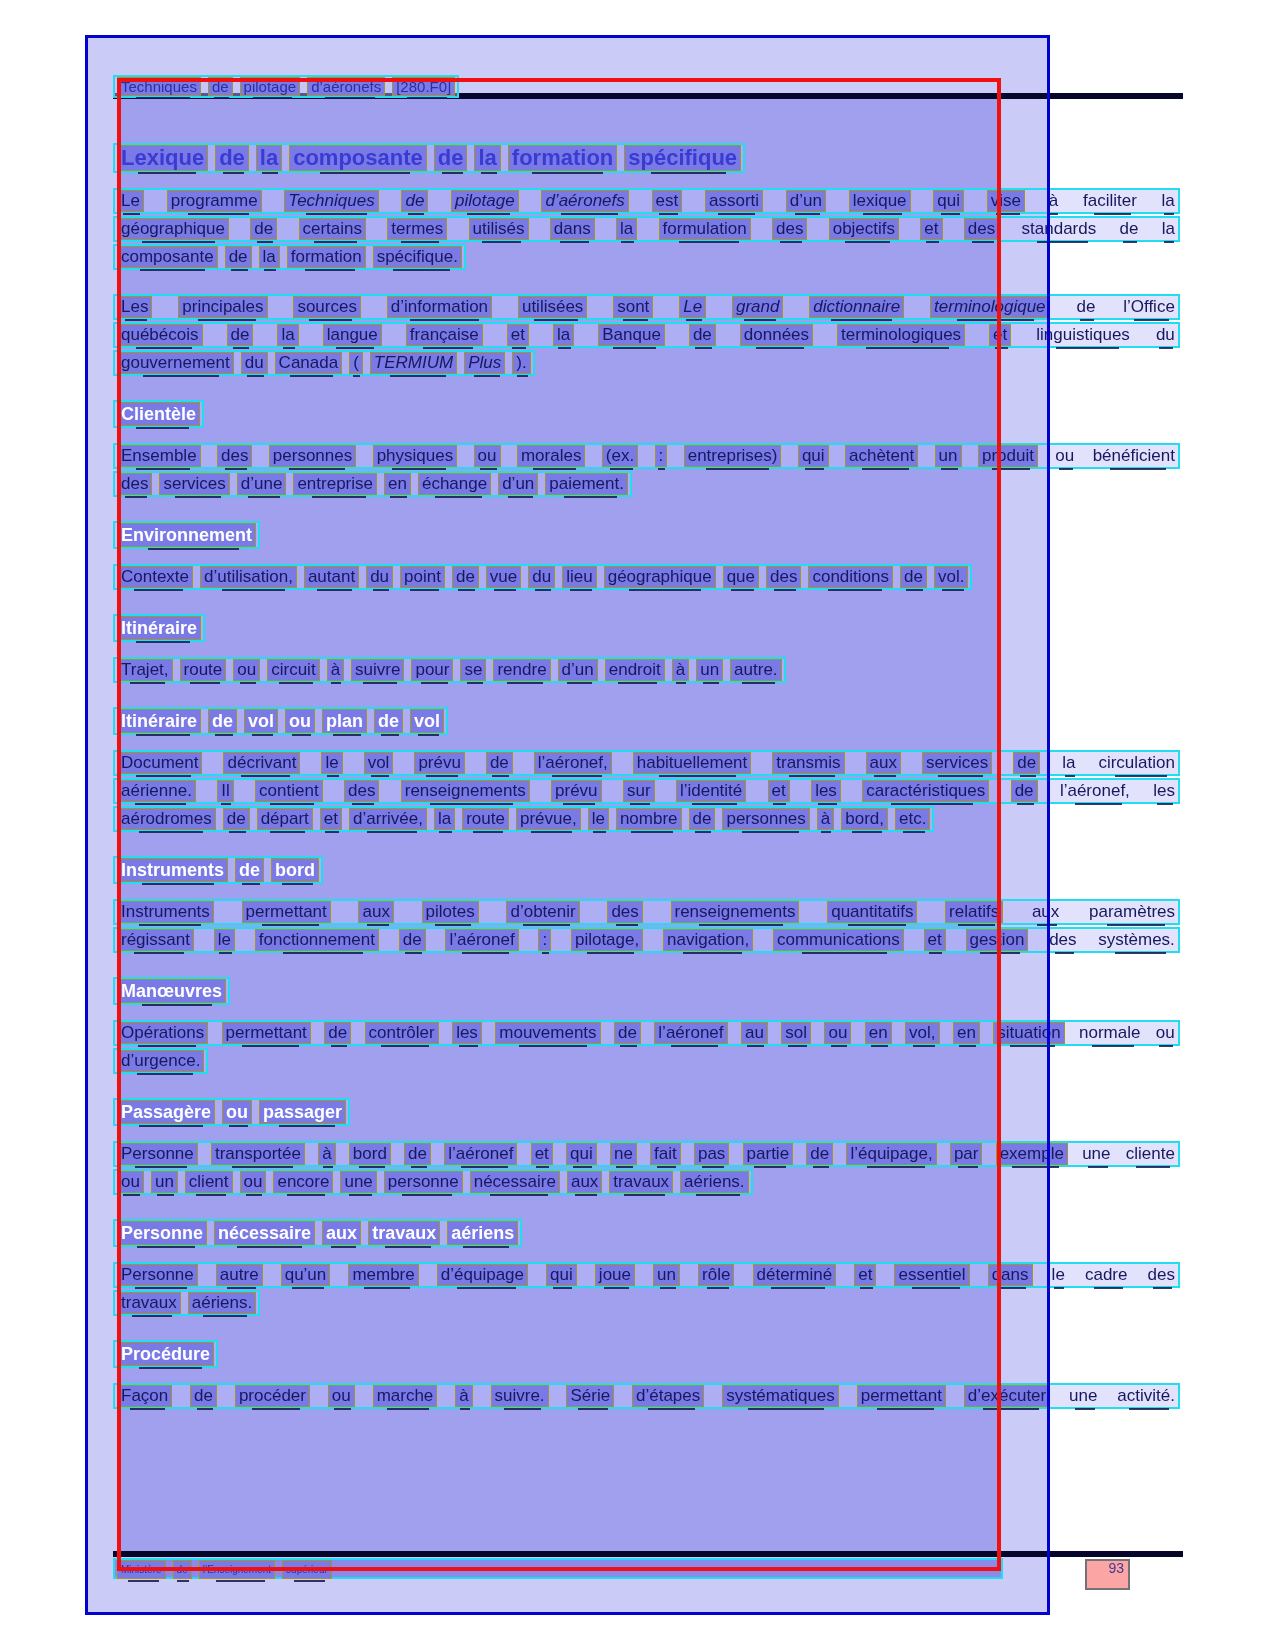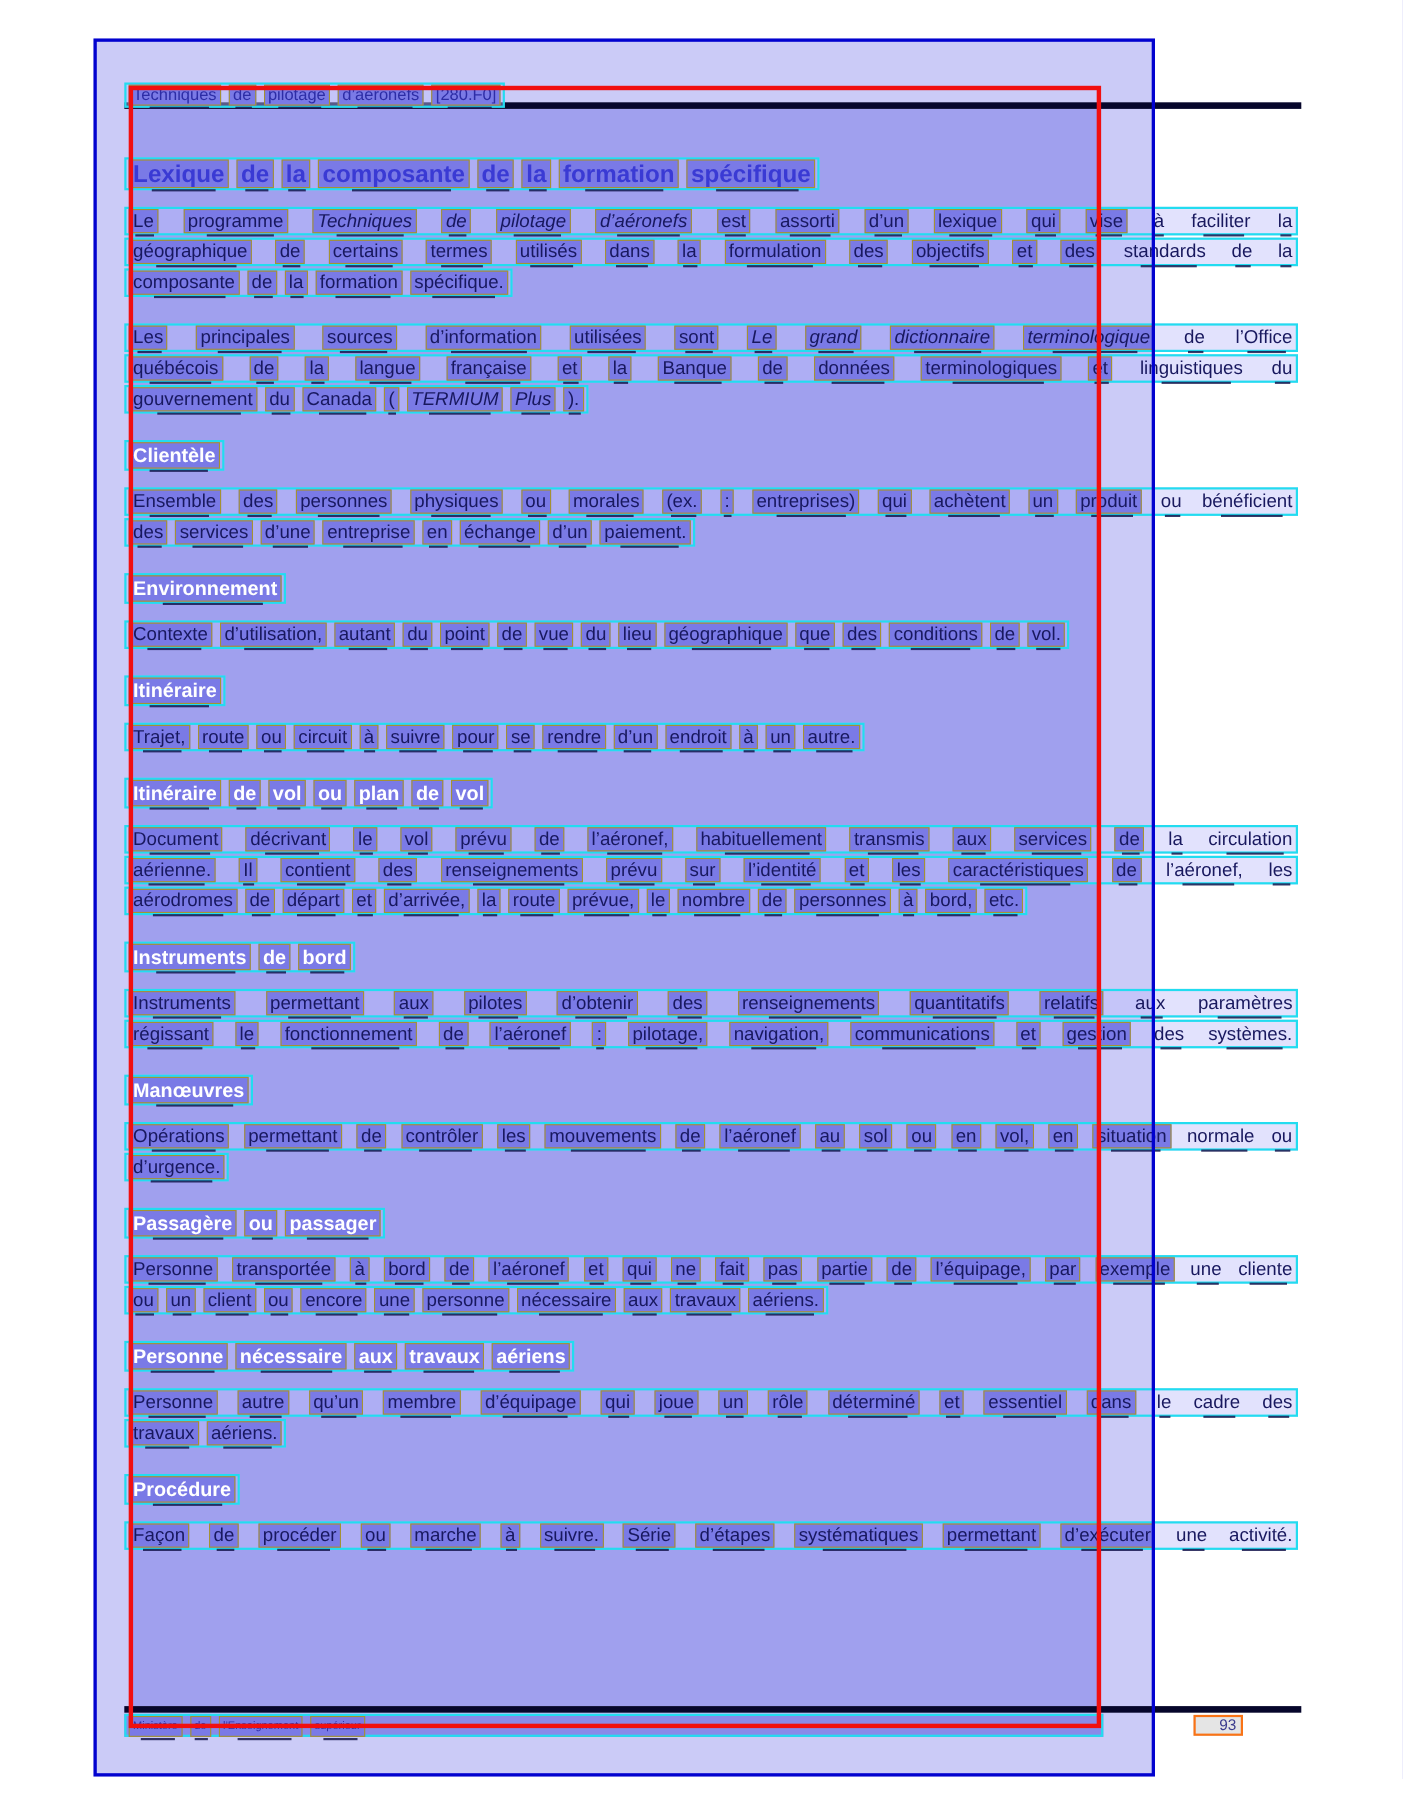--- a/index.html
+++ b/index.html
@@ -29,22 +29,22 @@
   .hdr-wrap{position:absolute;left:113px;top:75px;z-index:3;}
   
   .w{position:relative;background:#7a7ae6;border:1px solid #a49233;padding:0 3px;flex-shrink:0;white-space:pre;}
   .w::after,.pl::after{content:"";position:absolute;left:22%;right:12%;bottom:-4px;height:2px;background:#16164e;opacity:.85;}
   .pl{position:relative;padding:0 1px;flex-shrink:0;white-space:pre;}
   .it{font-style:italic;}
   
   .footer-box{position:absolute;left:113px;top:1558px;width:890px;height:21px;z-index:3;
               display:flex;gap:7px;align-items:baseline;border:2px solid #22dcf0;background:#8a8ae9;
               font-size:10px;line-height:17px;color:#2d2da6;box-sizing:border-box;padding:0 2px;}
-  .pagenum-box{position:absolute;left:1085px;top:1559px;width:45px;height:19px;z-index:3;
-               border:2px solid #f97316;background:#e5e5e5;box-sizing:border-box;
+  .pagenum-box{position:absolute;left:1085px;top:1559px;width:45px;height:31px;z-index:3;
+               border:2px solid #737373;background:#fca5a5;box-sizing:border-box;
                font-size:14px;line-height:15px;color:#3c3c8e;text-align:right;padding-right:4px;}
   
   .red-rect{position:absolute;left:117px;top:78px;width:884px;height:1493px;
             border:4px solid #f10f0f;box-sizing:border-box;z-index:5;pointer-events:none;}
   .blue-rect{position:absolute;left:85px;top:35px;width:965px;height:1580px;
              border:3px solid #0202cf;box-sizing:border-box;z-index:6;pointer-events:none;}
 </style>
 </head>
 <body>
 

